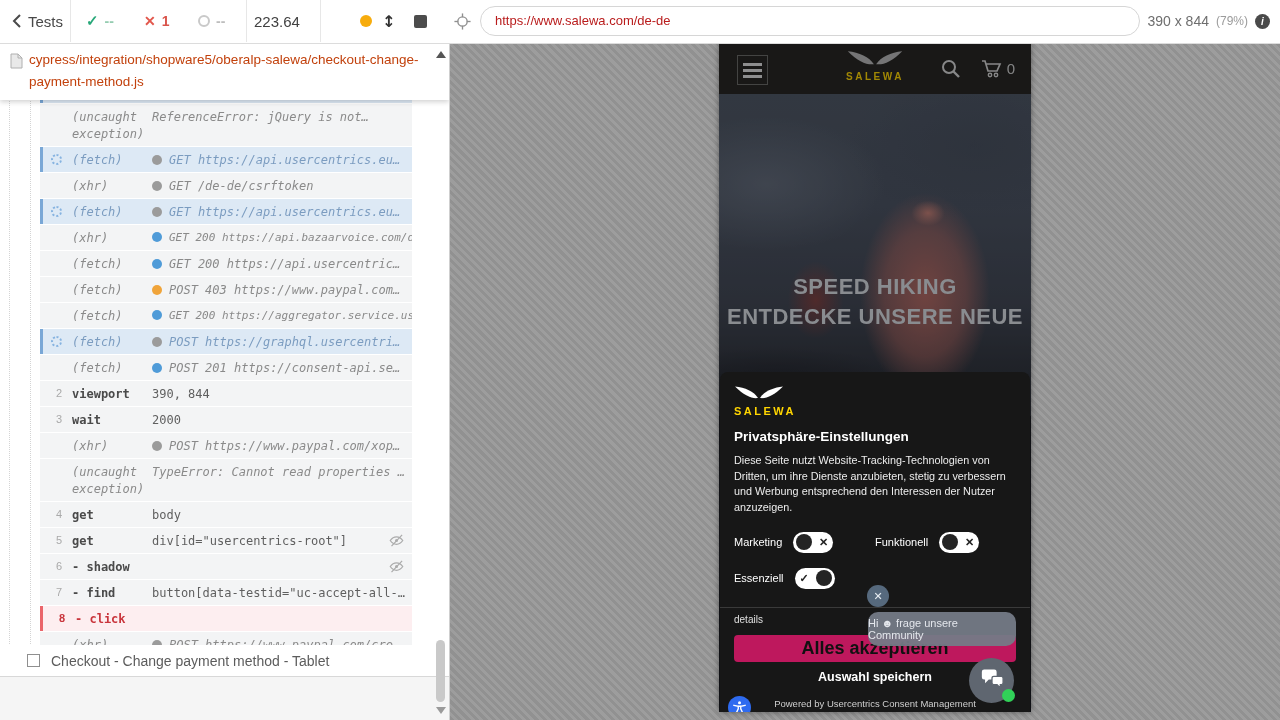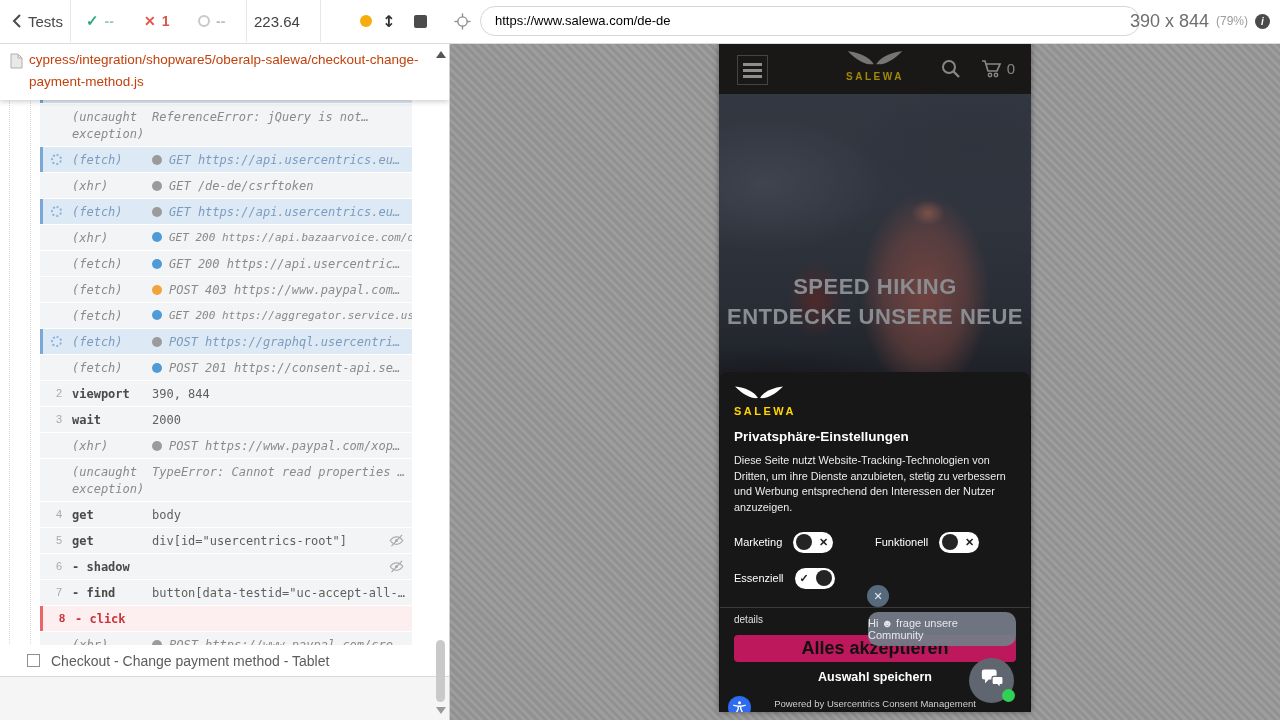--- a/index.html
+++ b/index.html
@@ -18,24 +18,24 @@
   .glyph-x { color:#e2574c; font-size:14px; font-weight:bold; }
   .num-fail { color:#d9544b; }
   .circ { width:12px; height:12px; border:2px solid #c9c9c9; border-radius:50%; display:inline-block; }
   .num-pend { color:#bdbdbd; }
   #duration { left:254px; color:#414141; font-size:15px; }
   .ydot { width:12px; height:12px; background:#f7ac0d; border-radius:50%; display:inline-block; }
   .updown { font-family:"DejaVu Sans", sans-serif; font-size:16px; font-weight:bold; color:#333; }
   .stopsq { width:13px; height:13px; background:#4c4c4c; border-radius:2px; display:inline-block; }
   #urlbar { position:absolute; left:480px; top:6px; width:660px; height:30px;
             border:1px solid #d6d6d6; border-radius:15px; background:#fff;
-            font-size:13px; color:#000000; padding:0 14px; line-height:28px;
+            font-size:13px; color:#b91c1c; padding:0 14px; line-height:28px;
             white-space:nowrap; overflow:hidden; }
   #vp-info { right:10px; gap:7px; position:absolute; }
-  #vp-size { color:#6e6e6e; font-size:18px; }
+  #vp-size { color:#6e6e6e; font-size:14px; }
   #vp-scale { color:#9b9b9b; font-size:12px; }
   .info-ic { width:15px; height:15px; background:#4a4a4a; border-radius:50%; color:#fff;
              font-size:10px; display:flex; align-items:center; justify-content:center;
              font-style:italic; font-weight:bold; }
 
   
   #reporter { position:absolute; left:0; top:42px; width:450px; height:678px;
               background:#fff; border-right:1px solid #cfcfcf; overflow:hidden; }
   #spec-header { position:absolute; left:0; top:0; width:449px; height:58px; background:#fff;
                  box-shadow:0 2px 5px rgba(0,0,0,0.18); z-index:5;

